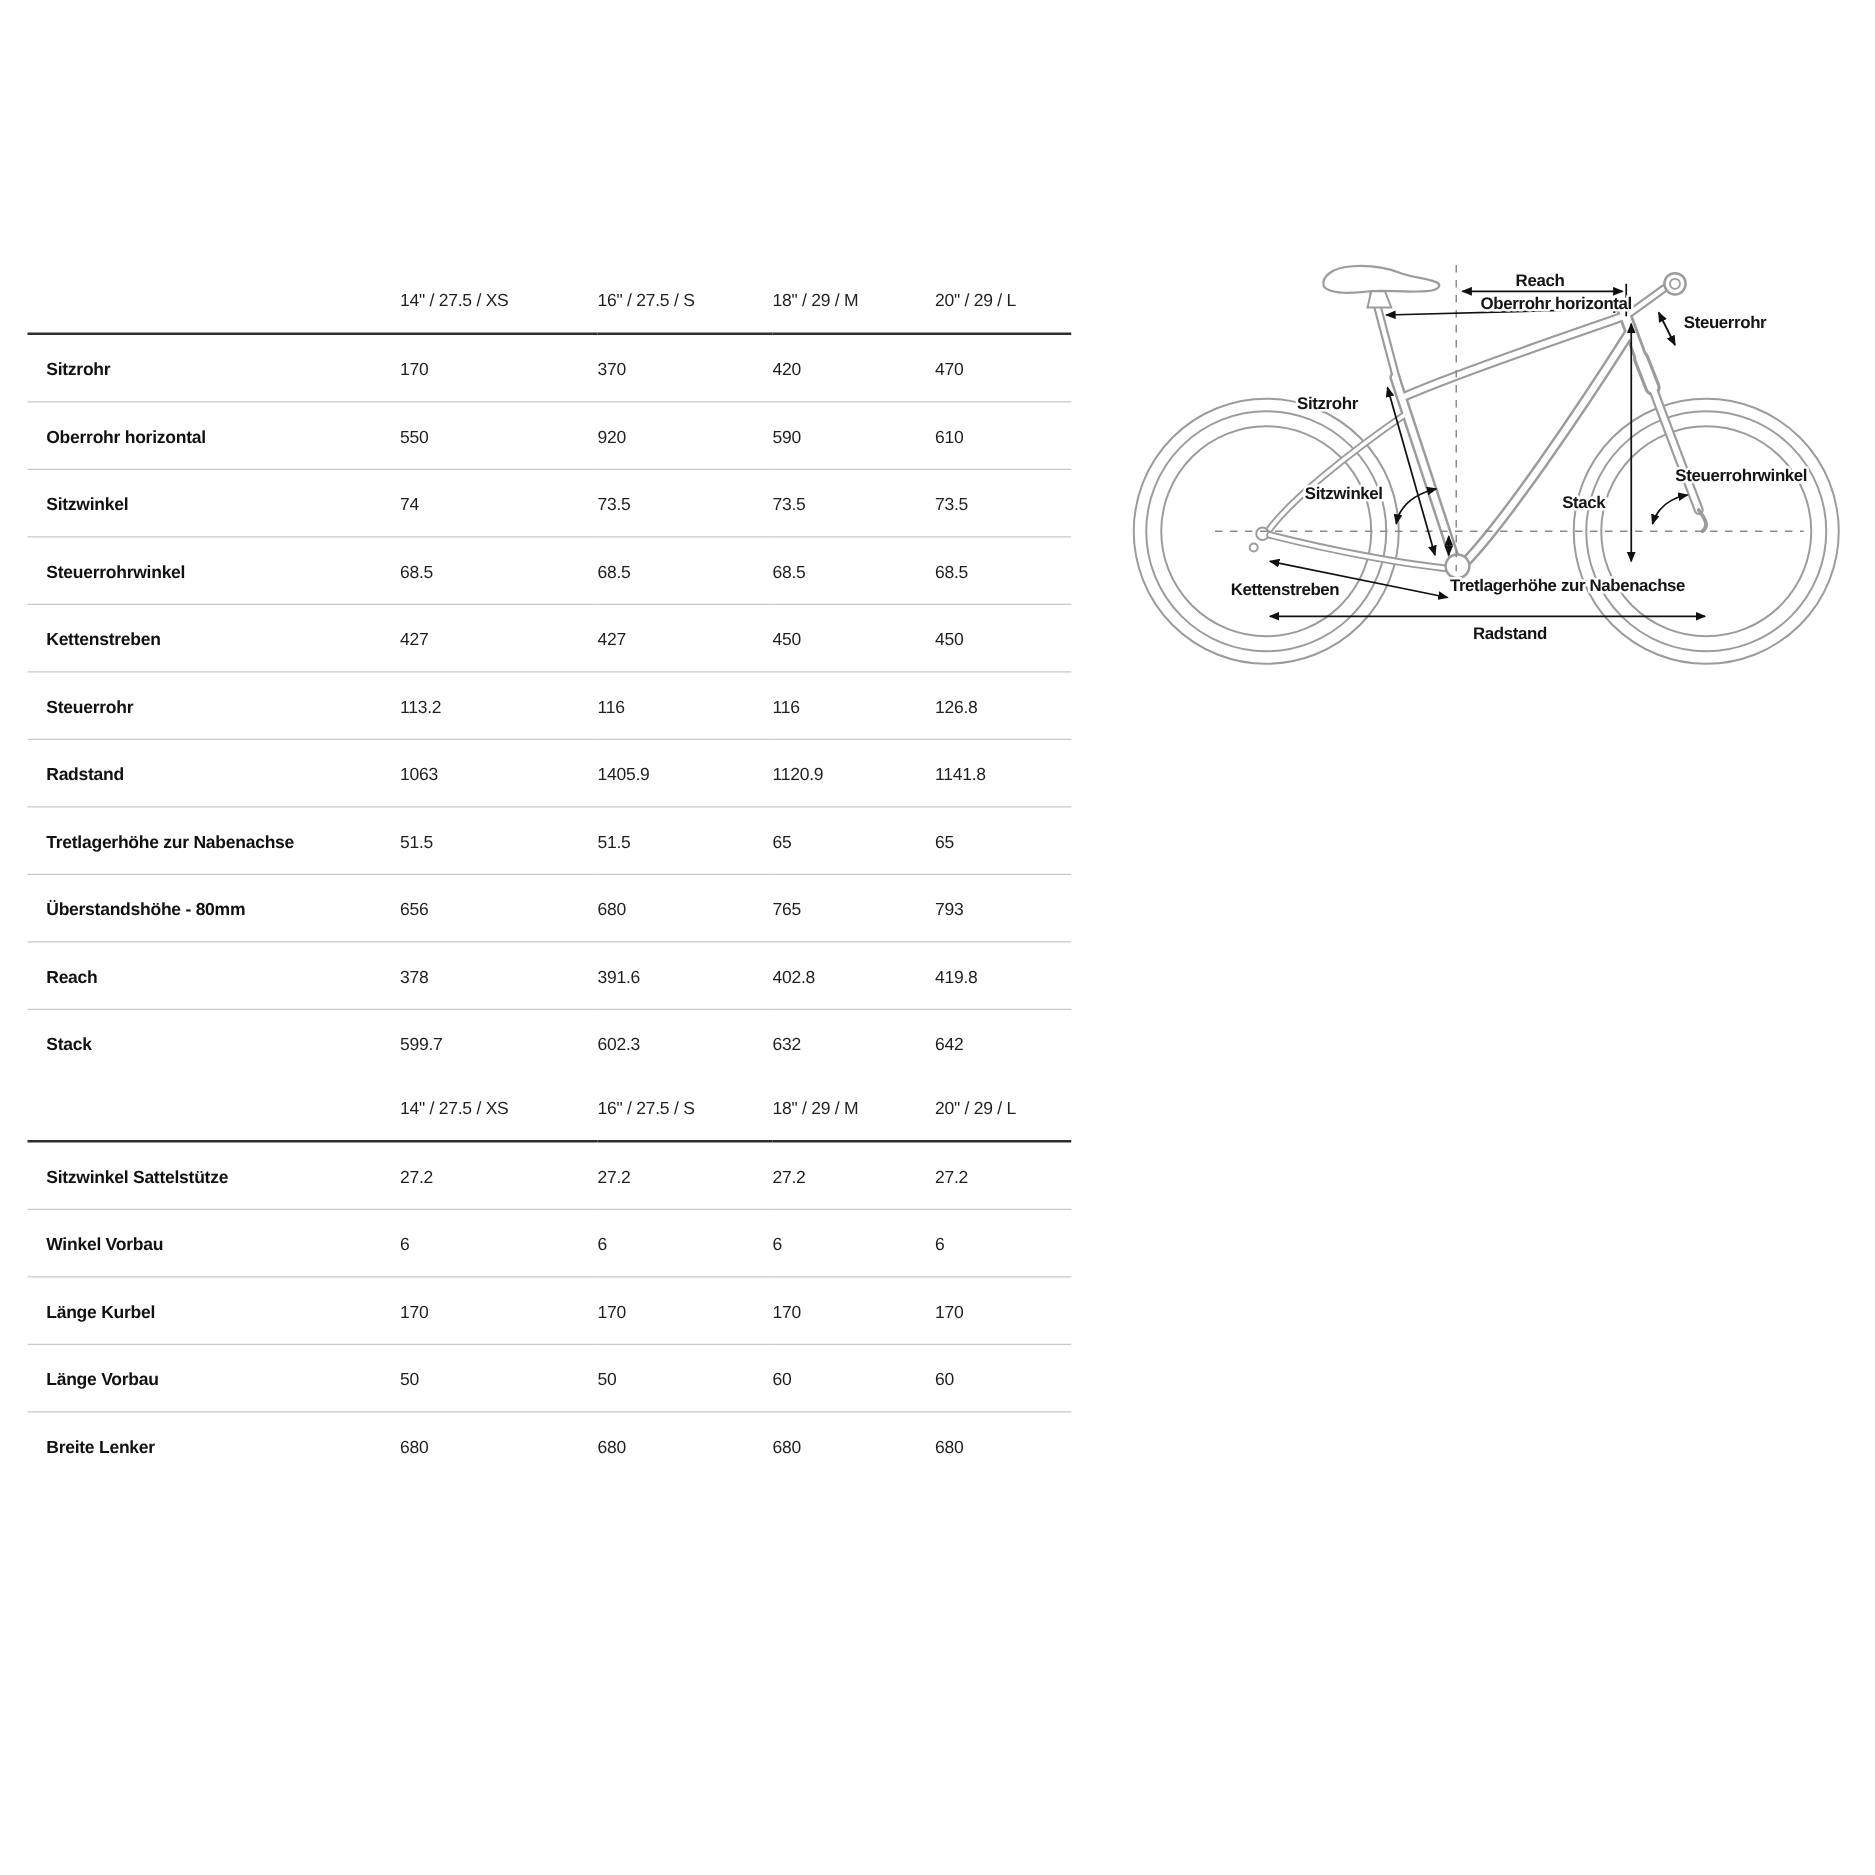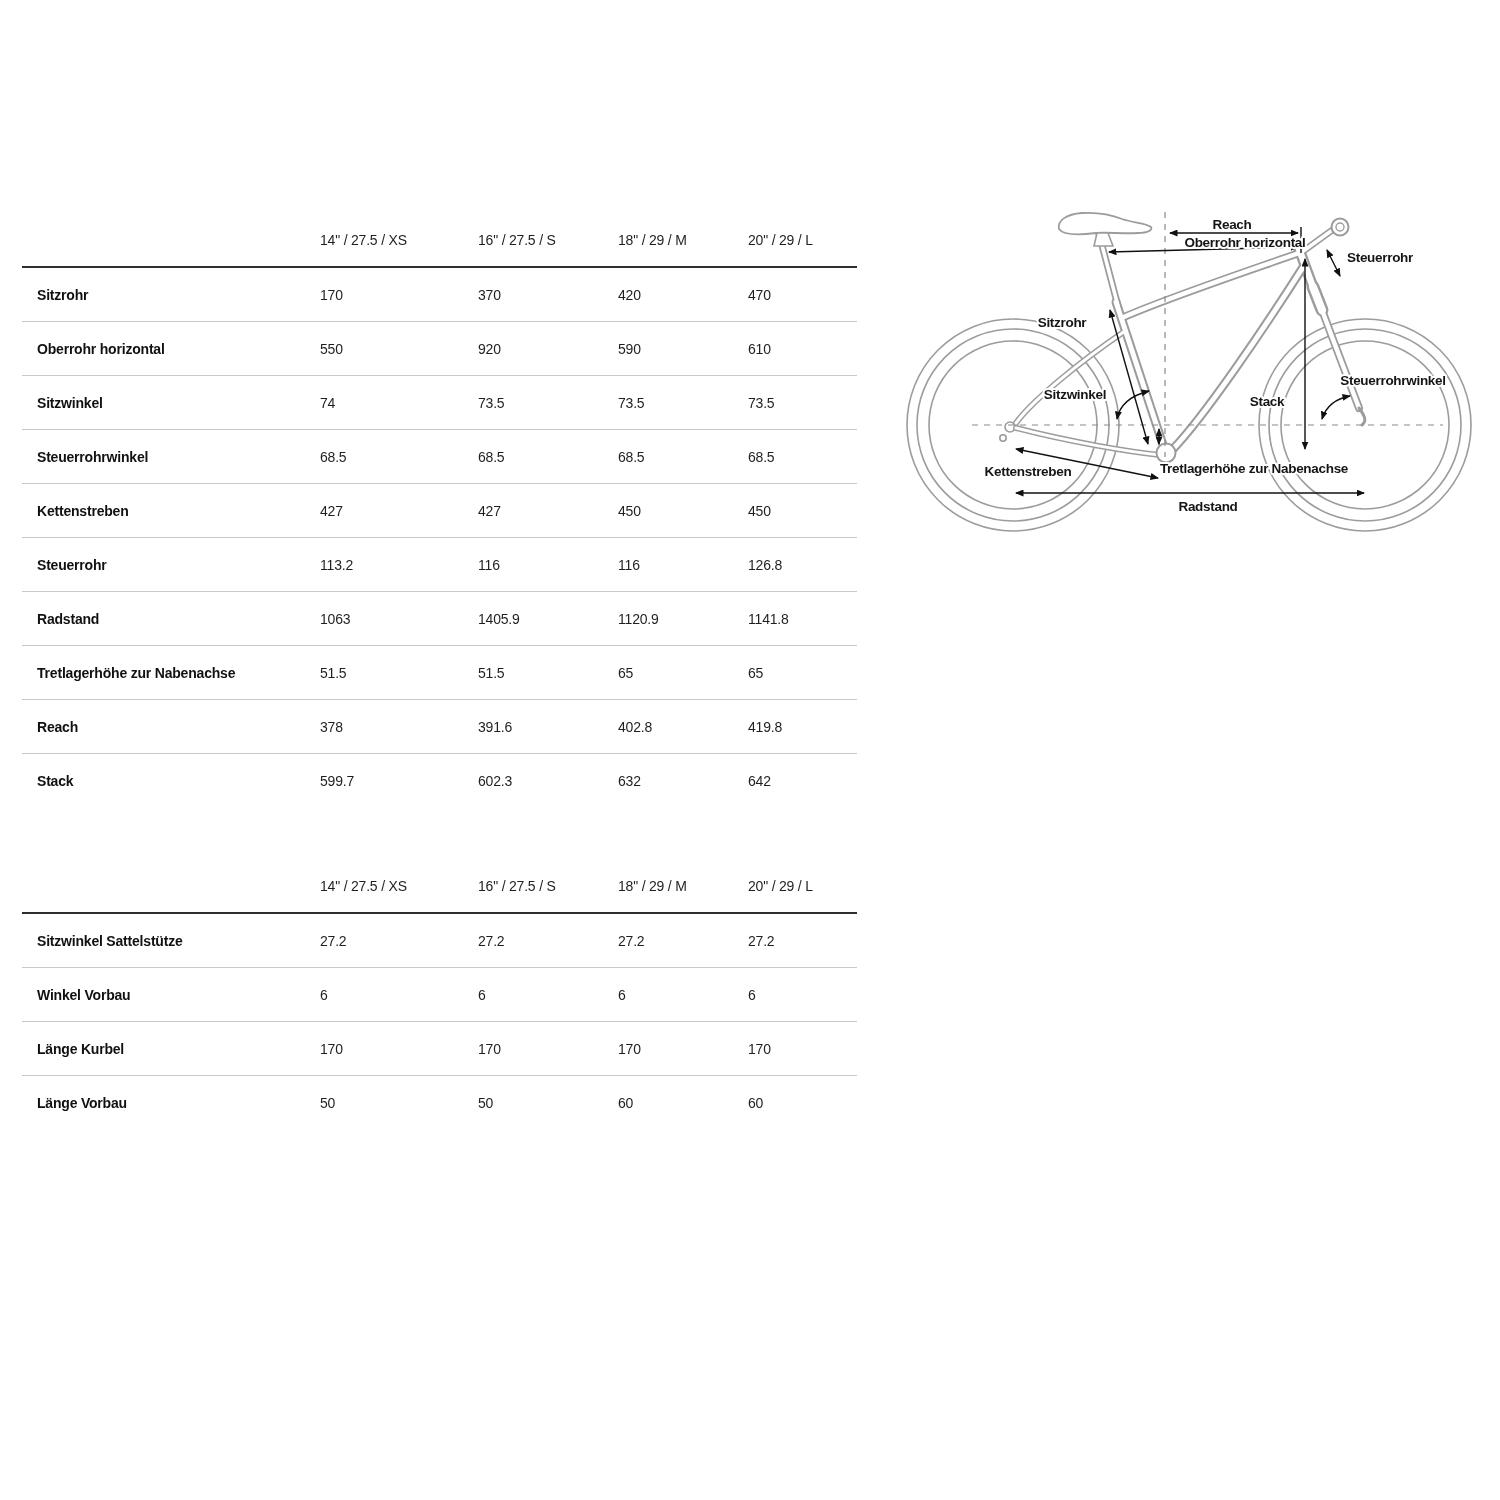--- a/index.html
+++ b/index.html
@@ -97,20 +97,27 @@
       <td>1141.8</td>
     </tr>
     <tr>
       <td class="lbl">Tretlagerhöhe zur Nabenachse</td>
       <td>51.5</td>
       <td>51.5</td>
       <td>65</td>
       <td>65</td>
     </tr>
     <tr>
+      <td class="lbl">Überstandshöhe - 80mm</td>
+      <td>656</td>
+      <td>680</td>
+      <td>765</td>
+      <td>793</td>
+    </tr>
+    <tr>
       <td class="lbl">Reach</td>
       <td>378</td>
       <td>391.6</td>
       <td>402.8</td>
       <td>419.8</td>
     </tr>
     <tr>
       <td class="lbl">Stack</td>
       <td>599.7</td>
       <td>602.3</td>
@@ -158,20 +165,27 @@
       <td>170</td>
       <td>170</td>
       <td>170</td>
     </tr>
     <tr>
       <td class="lbl">Länge Vorbau</td>
       <td>50</td>
       <td>50</td>
       <td>60</td>
       <td>60</td>
+    </tr>
+    <tr>
+      <td class="lbl">Breite Lenker</td>
+      <td>680</td>
+      <td>680</td>
+      <td>680</td>
+      <td>680</td>
     </tr>
   </tbody>
 </table>
 
 <svg style="position:absolute;left:890px;top:190px;" width="600" height="360" viewBox="890 190 600 360">
   <defs>
     <marker id="ah" markerWidth="9" markerHeight="7" refX="7.5" refY="3.5" orient="auto-start-reverse" markerUnits="userSpaceOnUse">
       <path d="M0,0 L8.5,3.5 L0,7 Z" fill="#111"></path>
     </marker>
   </defs>

